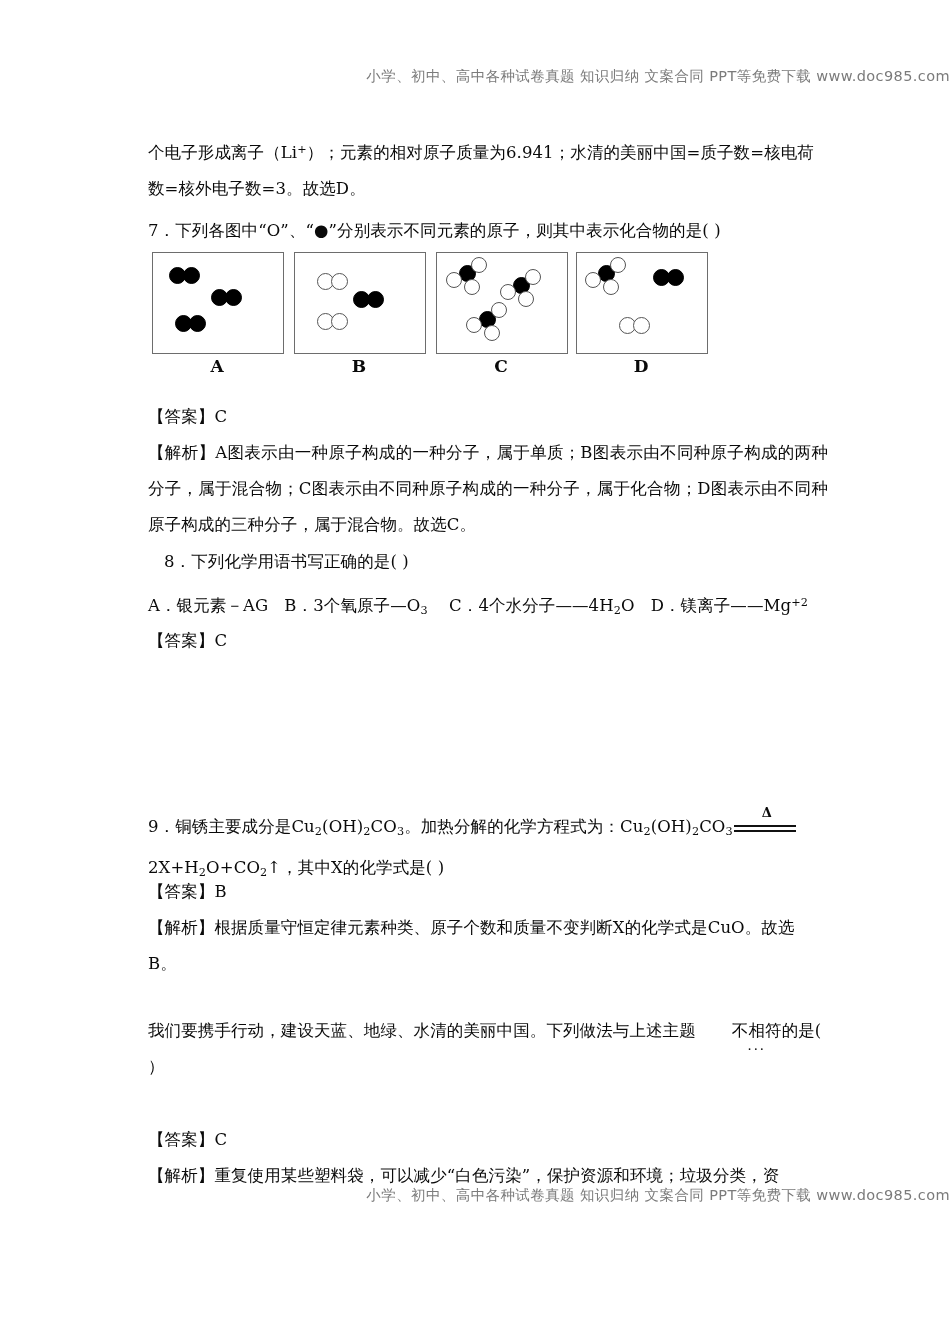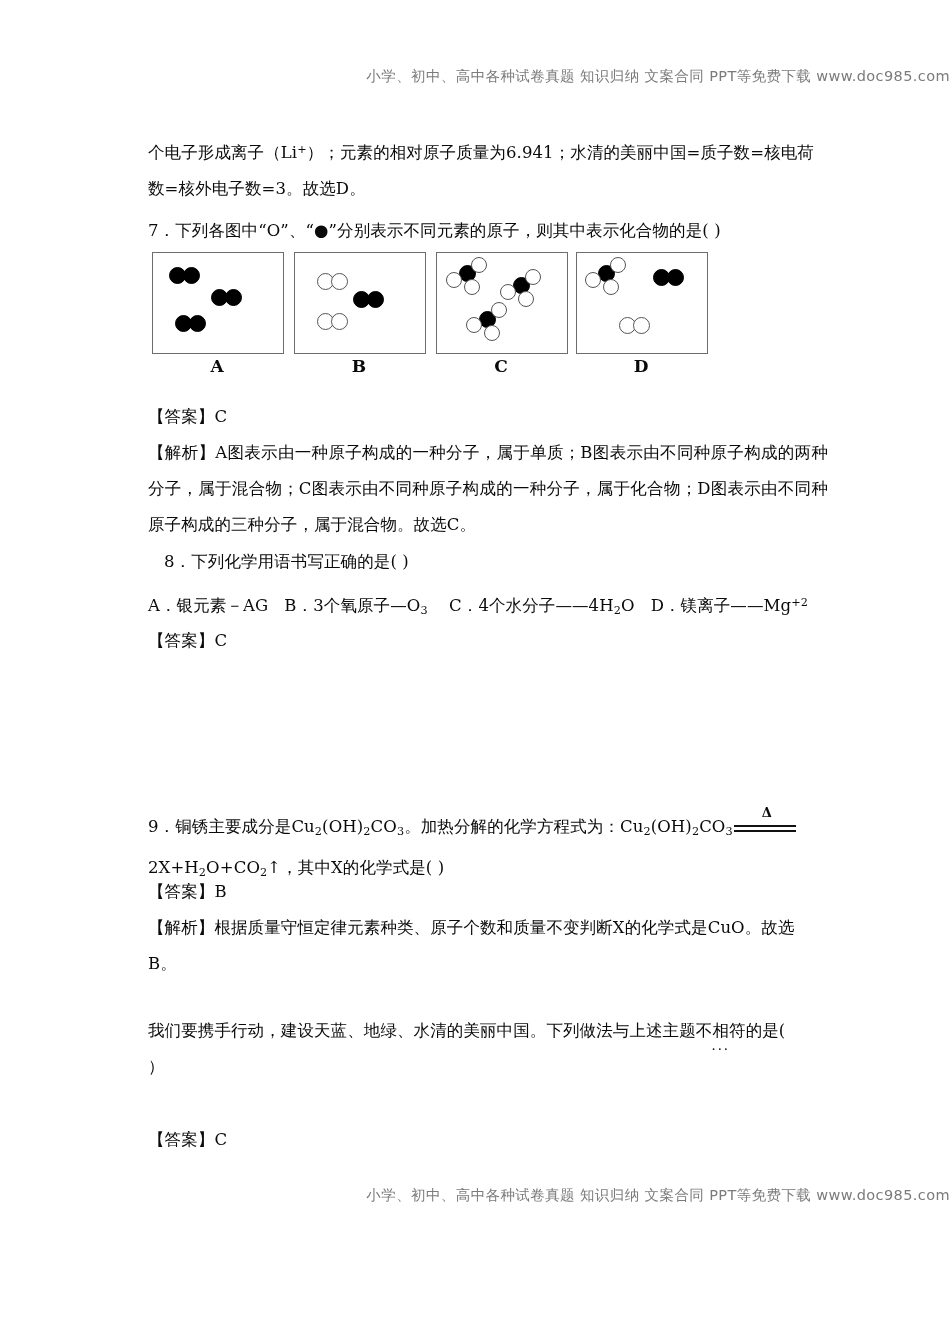--- a/index.html
+++ b/index.html
@@ -47,20 +47,21 @@
     line-height: 36px;
     text-align: justify;
     letter-spacing: 0.1px;
   }
   .nowrap { white-space: nowrap; }
   sub { font-size: 0.68em; vertical-align: -0.28em; }
   sup { font-size: 0.68em; vertical-align: 0.42em; }
 
   .emph-dot {
     position: relative;
+    margin-left: 36px;
   }
   .emph-dot::after {
     content: "···";
     position: absolute;
     left: 0;
     right: 0;
     bottom: -13px;
     text-align: center;
     font-size: 13px;
     letter-spacing: 2px;
@@ -266,18 +267,21 @@
     <br>
     <span>我们要携手行动，建设天蓝、地绿、水清的美丽中国。下列做法与上述主题</span><span class="emph-dot">不相符</span><span>的是(</span><br>
     <span>）</span>
   </div>
 
 
   <div class="para" style="top: 1122px;">
     <span>【答案】</span><span>C</span>
   </div>
 
+  <div class="para" style="top: 1158px;">
+    <span>【解析】</span><span>重复使用某些塑料袋，可以减少“白色污染”，保护资源和环境；垃圾分类，资</span>
+  </div>
 
   <div class="watermark watermark-bottom">
     <span>小学、初中、高中各种试卷真题 知识归纳 文案合同 PPT等免费下载  www.doc985.com</span>
   </div>
 
 </div>
 
 </body></html>

